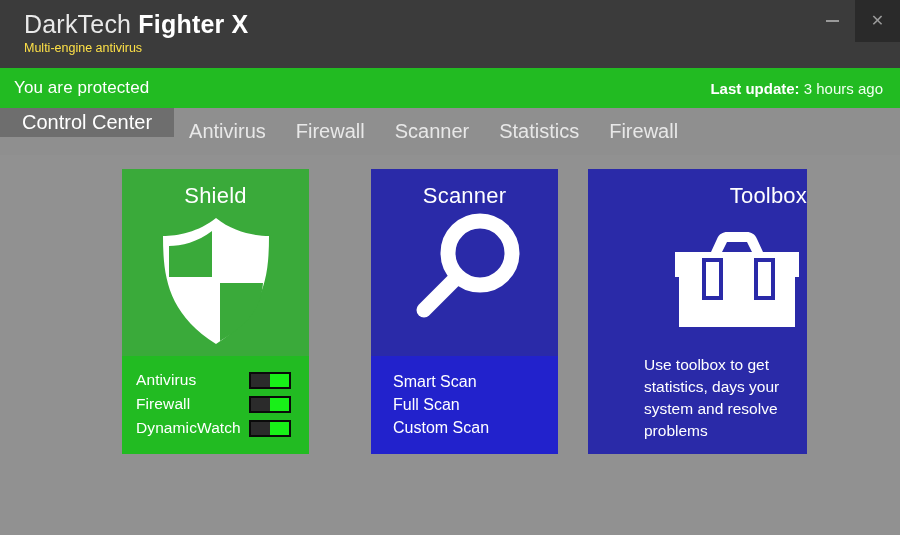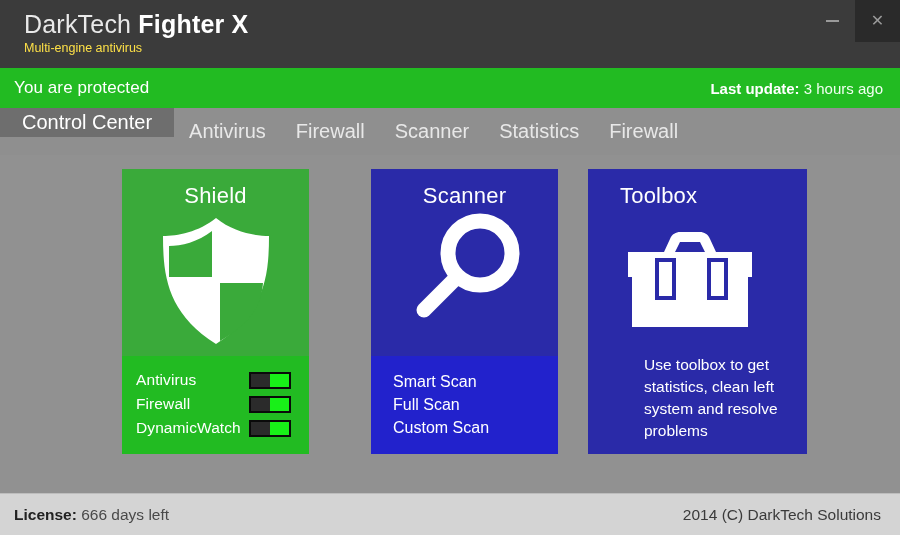--- a/index.html
+++ b/index.html
@@ -152,21 +152,21 @@
   .scan-item {
     color: #ffffff; font-size: 16px; font-weight: 400;
     line-height: 23px;
   }
   .mag-icon { margin-top: 2px; }
 
   
   .tile-toolbox { background: #2a2aa8; align-items: center; }
   .tile-toolbox .tile-body {
     flex: 1; width: 100%;
-    display: flex; flex-direction: column; align-items: flex-start;
+    display: flex; flex-direction: column; align-items: flex-end;
   }
   .toolbox-icon { margin-top: 18px; }
   .toolbox-desc {
     color: #ffffff; font-size: 15.5px; line-height: 22px;
     padding: 18px 24px 0 24px;
     width: 100%;
   }
 
   
   .footer {
@@ -284,28 +284,21 @@
           <div class="tile-title">Toolbox</div>
           <div class="toolbox-icon">
             <svg width="140" height="105" viewBox="0 0 140 105">
               <path d="M44 25 L50 12 C52 7 56 5 60 5 L80 5 C84 5 88 7 90 12 L96 25 L85 25 L80 15 L60 15 L55 25 Z" fill="#ffffff"></path>
               <rect x="8" y="25" width="124" height="25" fill="#ffffff"></rect>
               <rect x="12" y="50" width="116" height="50" fill="#ffffff"></rect>
               <rect x="37" y="33" width="17" height="38" fill="#ffffff" stroke="#2a2aa8" stroke-width="4"></rect>
               <rect x="89" y="33" width="17" height="38" fill="#ffffff" stroke="#2a2aa8" stroke-width="4"></rect>
             </svg>
           </div>
-          <div class="toolbox-desc">Use toolbox to get statistics, clean left system and resolve problems</div>
+          <div class="toolbox-desc">Use toolbox to get statistics, days your system and resolve problems</div>
         </div>
       </div>
 
     </div>
   </div>
 
-  <div class="footer">
-    <div class="license">
-      <span class="lbl">License:</span>
-      <span class="val">666 days left</span>
-    </div>
-    <div class="copyright">2014 (C) DarkTech Solutions</div>
-  </div>
 
 </div>
 
 </body></html>

